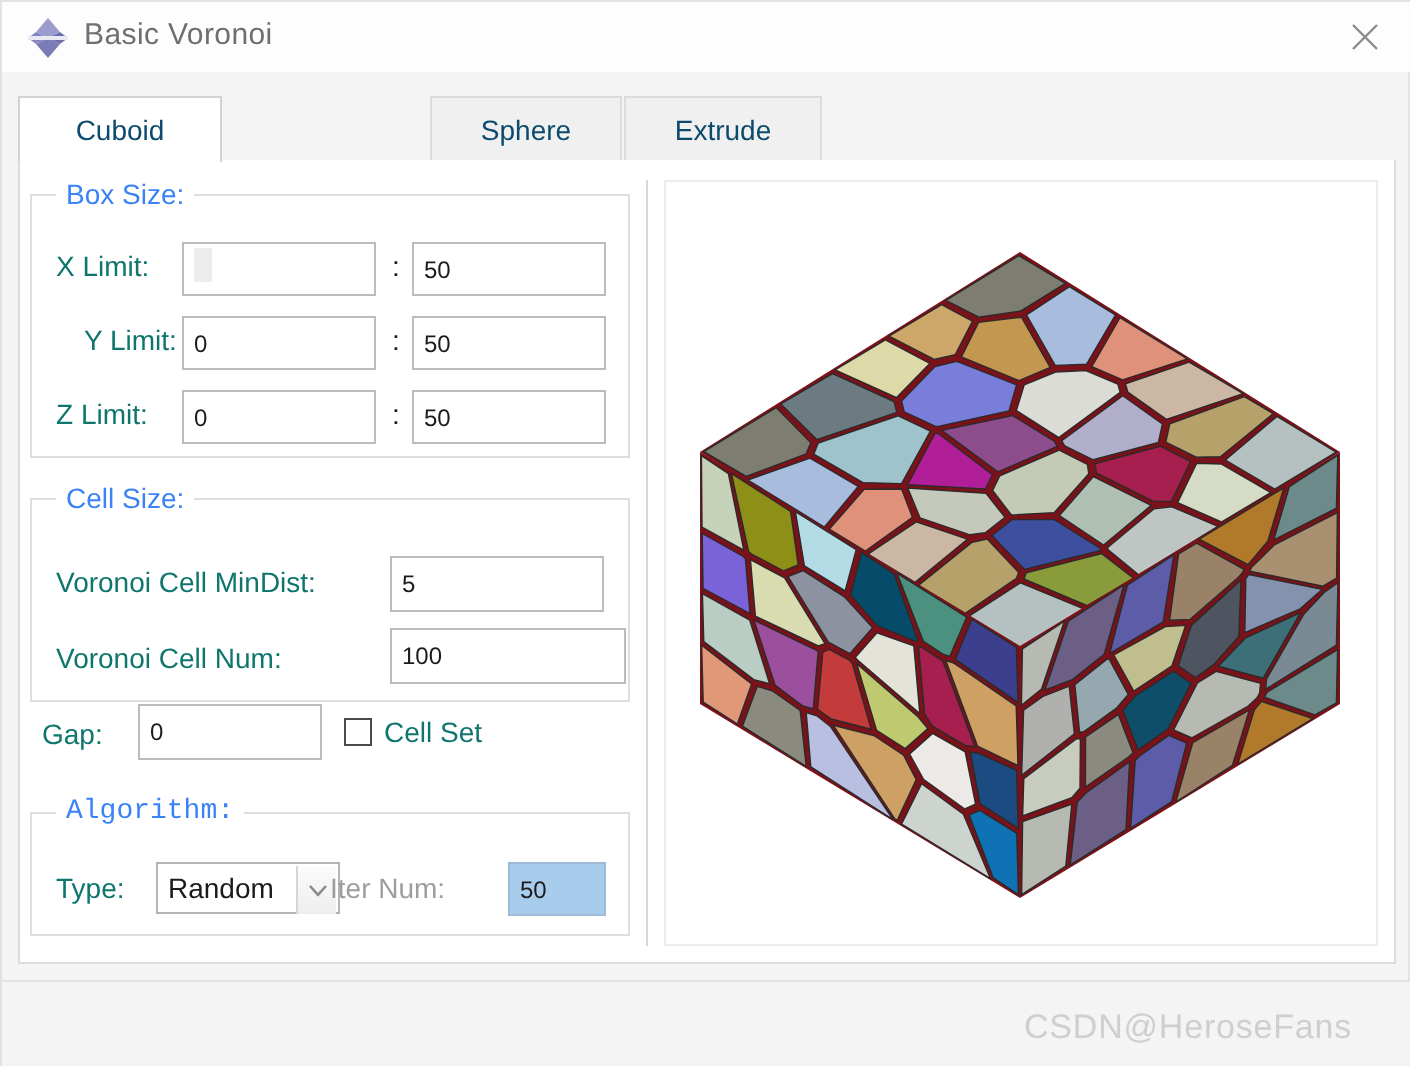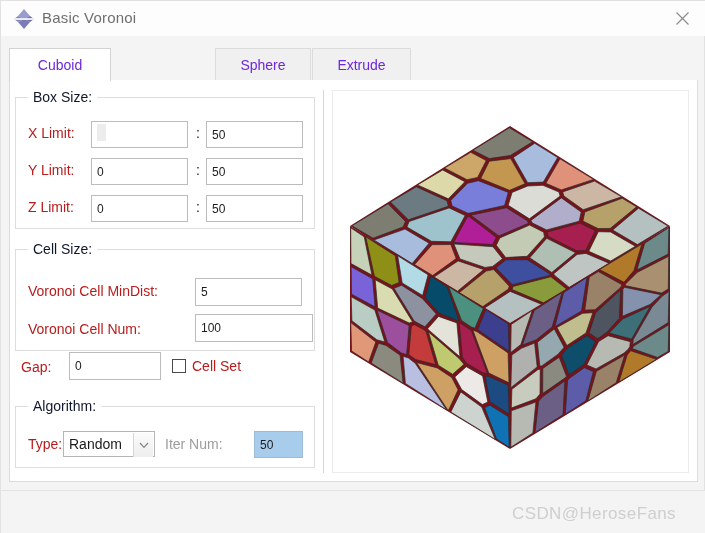--- a/index.html
+++ b/index.html
@@ -64,21 +64,21 @@
   }
   .tab {
     position: absolute;
     top: 0;
     height: 32px;
     box-sizing: border-box;
     background: #f0f0f0;
     border: 1px solid #dcdcdc;
     border-bottom: none;
     font-size: 14px;
-    color: #6d28d9;
+    color: #0c4a6e;
     display: flex;
     align-items: center;
     justify-content: center;
     cursor: default;
   }
   .tab.active {
     background: #ffffff;
     border-color: #d2d2d2;
     z-index: 4;
     height: 33px;
@@ -101,28 +101,28 @@
     box-sizing: border-box;
     border: 1px solid #dedede;
     background: transparent;
   }
   .group-title {
     position: absolute;
     top: -9px; left: 12px;
     background: #ffffff;
     padding: 0 5px;
     font-size: 14px;
-    color: #0f172a;
+    color: #3b82f6;
     white-space: nowrap;
   }
 
   .flabel {
     position: absolute;
     font-size: 14px;
-    color: #b91c1c;
+    color: #0f766e;
     white-space: nowrap;
   }
   .flabel.disabled { color: #9d9d9d; }
 
   .tinput {
     position: absolute;
     box-sizing: border-box;
     background: #ffffff;
     border: 1px solid #bcbcbc;
     font-family: "Liberation Sans", sans-serif;
@@ -156,21 +156,21 @@
     width: 14px; height: 14px;
     box-sizing: border-box;
     border: 1.5px solid #4a4a4a;
     background: #ffffff;
     cursor: default;
   }
 
   
   #type-select {
     position: absolute;
-    left: 62px; top: 430px;
+    left: 77px; top: 430px;
     width: 92px; height: 26px;
     box-sizing: border-box;
     background: #ffffff;
     border: 1px solid #b5b5b5;
     cursor: default;
   }
   #type-select-text {
     position: absolute;
     left: 5px; top: 4px;
     font-size: 14px;
@@ -273,21 +273,21 @@
   <div class="group" style="left:14px;top:96px;width:300px;height:132px;">
     <span class="group-title">Box Size:</span>
   </div>
 
   <span class="flabel" style="left:27px;top:124px;">X Limit:</span>
   <input class="tinput" style="left: 90px; top: 120px; width: 97px; height: 27px;" value="0">
   <div id="x-caret"></div>
   <span class="colon" style="left:195px;top:124px;">:</span>
   <input class="tinput" style="left: 205px; top: 120px; width: 97px; height: 27px;" value="50">
 
-  <span class="flabel" style="left:27px;top:161px;">Y Limit:</span>
+  <span class="flabel" style="left:41px;top:161px;">Y Limit:</span>
   <input class="tinput" style="left: 90px; top: 157px; width: 97px; height: 27px;" value="0">
   <span class="colon" style="left:195px;top:161px;">:</span>
   <input class="tinput" style="left: 205px; top: 157px; width: 97px; height: 27px;" value="50">
 
   <span class="flabel" style="left:27px;top:198px;">Z Limit:</span>
   <input class="tinput" style="left: 90px; top: 194px; width: 97px; height: 27px;" value="0">
   <span class="colon" style="left:195px;top:198px;">:</span>
   <input class="tinput" style="left: 205px; top: 194px; width: 97px; height: 27px;" value="50">
 
   <div class="group" style="left:14px;top:248px;width:300px;height:102px;">
@@ -298,21 +298,21 @@
   <input class="tinput" style="left: 194px; top: 277px; width: 107px; height: 28px;" value="5">
 
   <span class="flabel" style="left:27px;top:320px;">Voronoi Cell Num:</span>
   <input class="tinput" style="left: 194px; top: 313px; width: 118px; height: 28px;" value="100">
 
   <span class="flabel" style="left:20px;top:358px;">Gap:</span>
   <input class="tinput" style="left: 68px; top: 351px; width: 92px; height: 28px;" value="0">
   <div id="cellset-box"></div>
   <span class="flabel" style="left:191px;top:357px;">Cell Set</span>
 
-  <div class="group" style="left:14px;top:405px;width:300px;height:62px;">
+  <div class="group" style="left:14px;top:405px;width:300px;height:62px;font-family:Liberation Mono, monospace;">
     <span class="group-title">Algorithm:</span>
   </div>
 
   <span class="flabel" style="left:27px;top:435px;">Type:</span>
   <div id="type-select">
     <span id="type-select-text">Random</span>
     <span id="type-select-arrow">
       <svg width="10" height="7" viewBox="0 0 10 7">
         <path d="M1 1 L5 5.4 L9 1" stroke="#8a8a8a" stroke-width="1.3" fill="none"></path>
       </svg>

